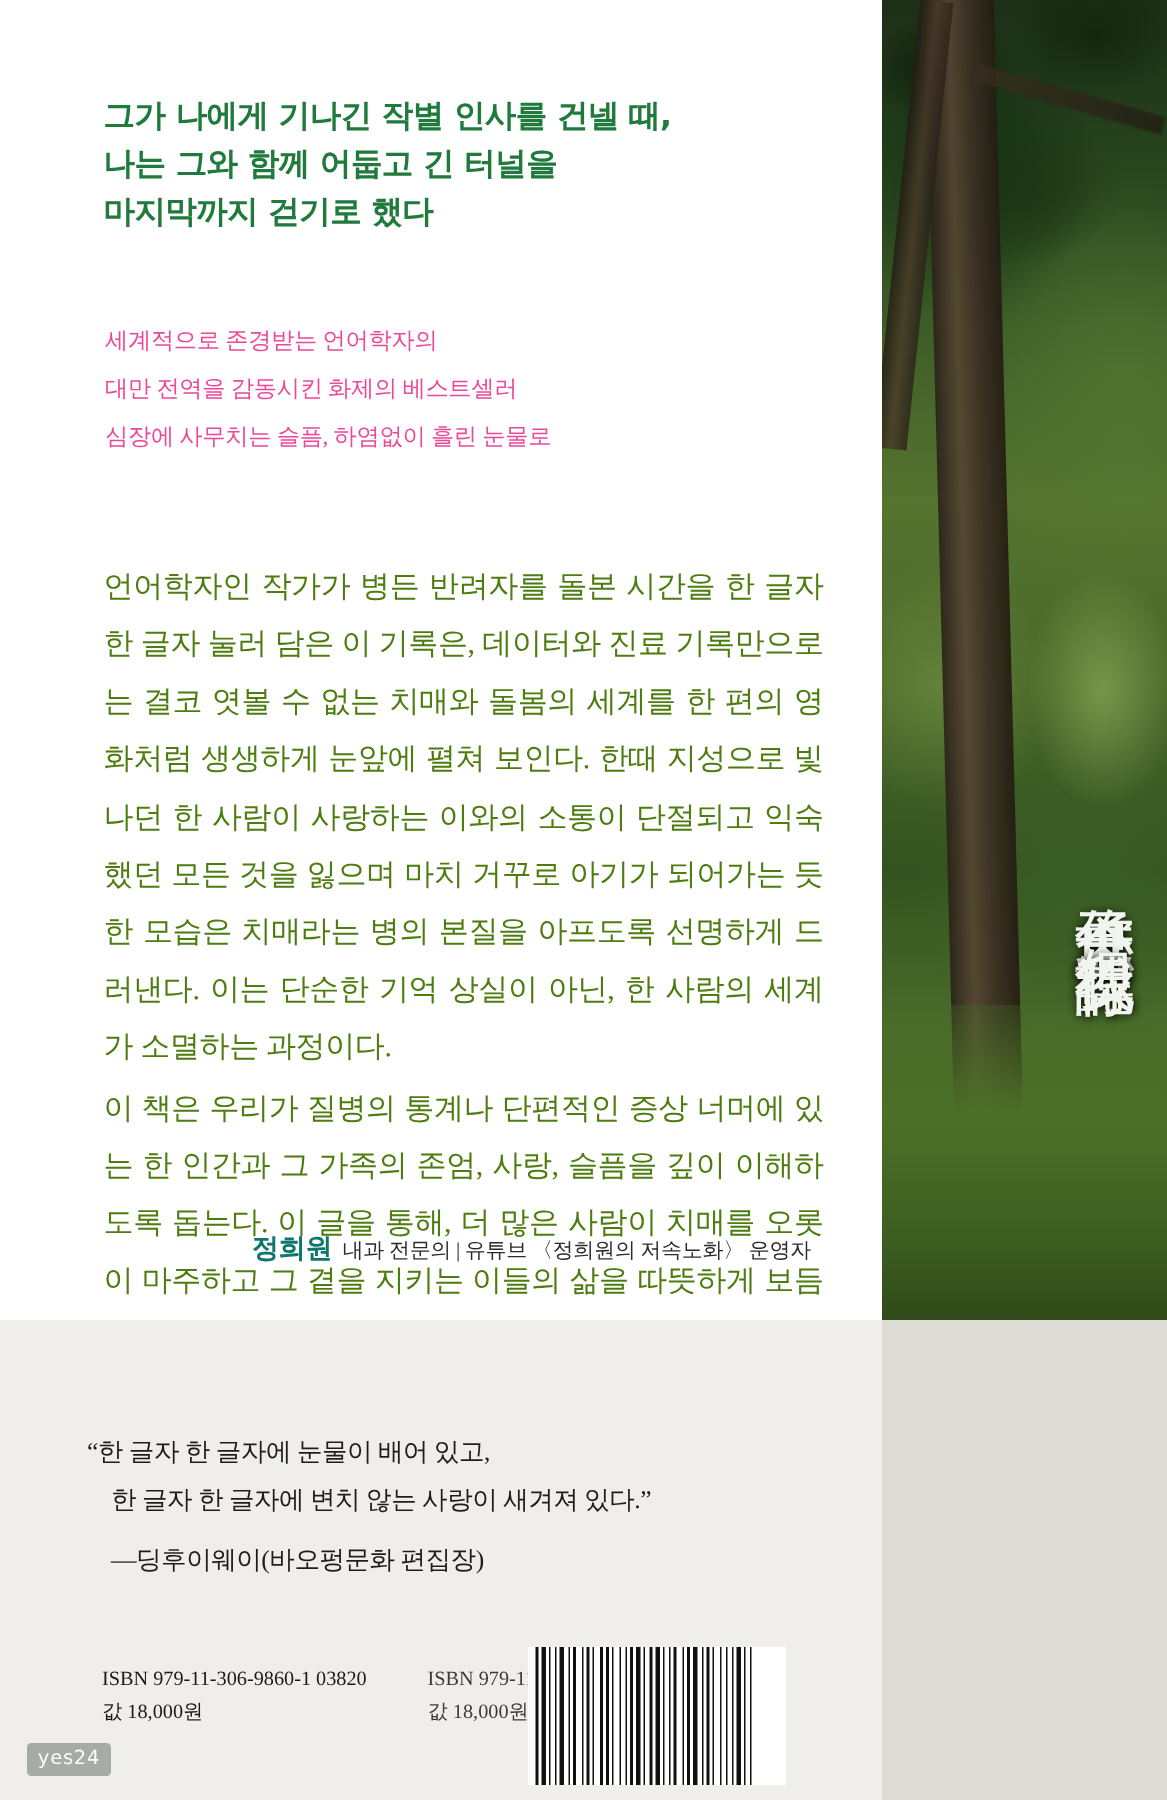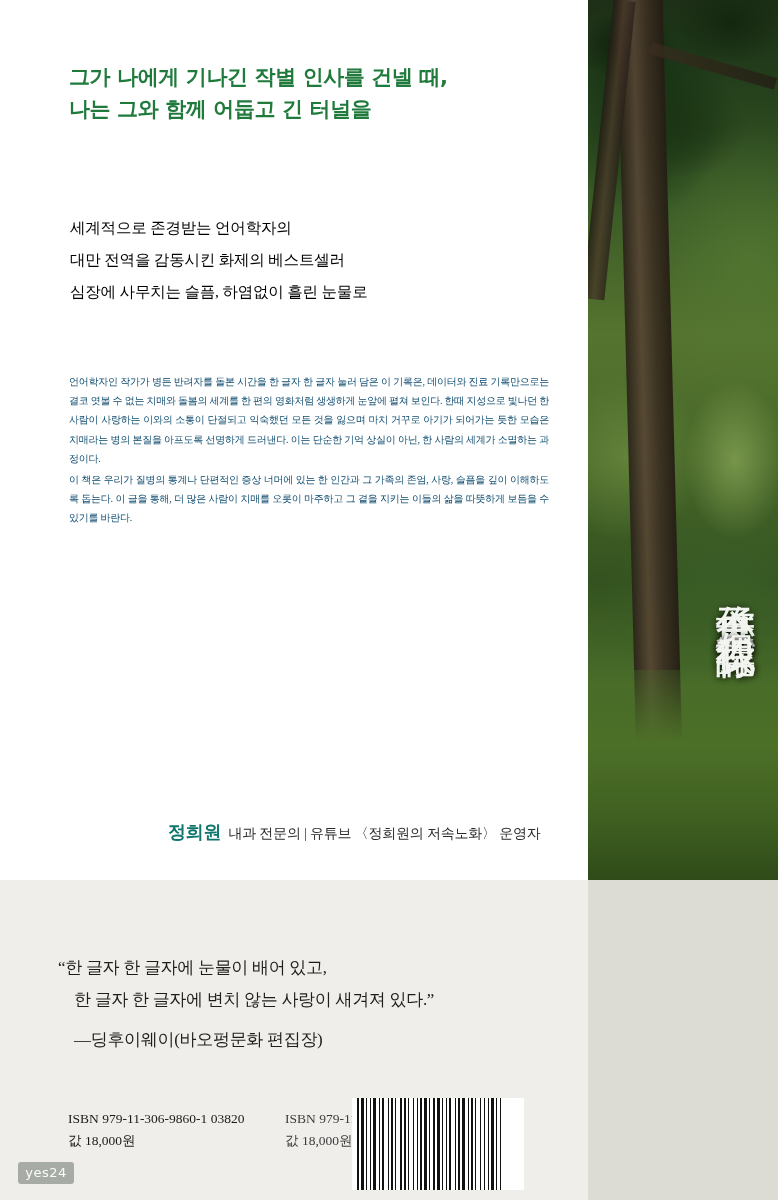--- a/index.html
+++ b/index.html
@@ -144,33 +144,33 @@
     letter-spacing: -0.4px;
     font-family: "DejaVu Sans", sans-serif;
   }
   .headline div { white-space: nowrap; }
 
   .subcopy {
     position: absolute;
     left: 70px;
     top: 212px;
     width: 490px;
-    color: #000000;
+    color: #ec4899;
     font-size: 15.5px;
     line-height: 2.05;
     letter-spacing: -0.2px;
   }
 
   .body-copy {
     position: absolute;
     left: 69px;
     top: 372px;
     width: 480px;
-    color: #0c4a6e;
-    font-size: 10px;
+    color: #4d7c0f;
+    font-size: 20px;
     line-height: 1.92;
     letter-spacing: -0.25px;
     text-align: justify;
   }
   .body-copy p { margin: 0; }
   .body-copy p + p { margin-top: 2px; }
 
   .byline {
     position: absolute;
     left: 168px;
@@ -295,20 +295,21 @@
 </head>
 <body>
 
 <div class="page">
 
   <div class="top-panel">
 
     <div class="headline">
       <div>그가 나에게 기나긴 작별 인사를 건넬 때,</div>
       <div>나는 그와 함께 어둡고 긴 터널을</div>
+      <div>마지막까지 걷기로 했다</div>
     </div>
 
     <div class="subcopy">
       <div>세계적으로 존경받는 언어학자의</div>
       <div>대만 전역을 감동시킨 화제의 베스트셀러</div>
       <div>심장에 사무치는 슬픔, 하염없이 흘린 눈물로</div>
     </div>
 
     <div class="body-copy">
       <p>언어학자인 작가가 병든 반려자를 돌본 시간을 한 글자 한 글자 눌러 담은 이 기록은, 데이터와 진료 기록만으로는 결코 엿볼 수 없는 치매와 돌봄의 세계를 한 편의 영화처럼 생생하게 눈앞에 펼쳐 보인다. 한때 지성으로 빛나던 한 사람이 사랑하는 이와의 소통이 단절되고 익숙했던 모든 것을 잃으며 마치 거꾸로 아기가 되어가는 듯한 모습은 치매라는 병의 본질을 아프도록 선명하게 드러낸다. 이는 단순한 기억 상실이 아닌, 한 사람의 세계가 소멸하는 과정이다.</p>

